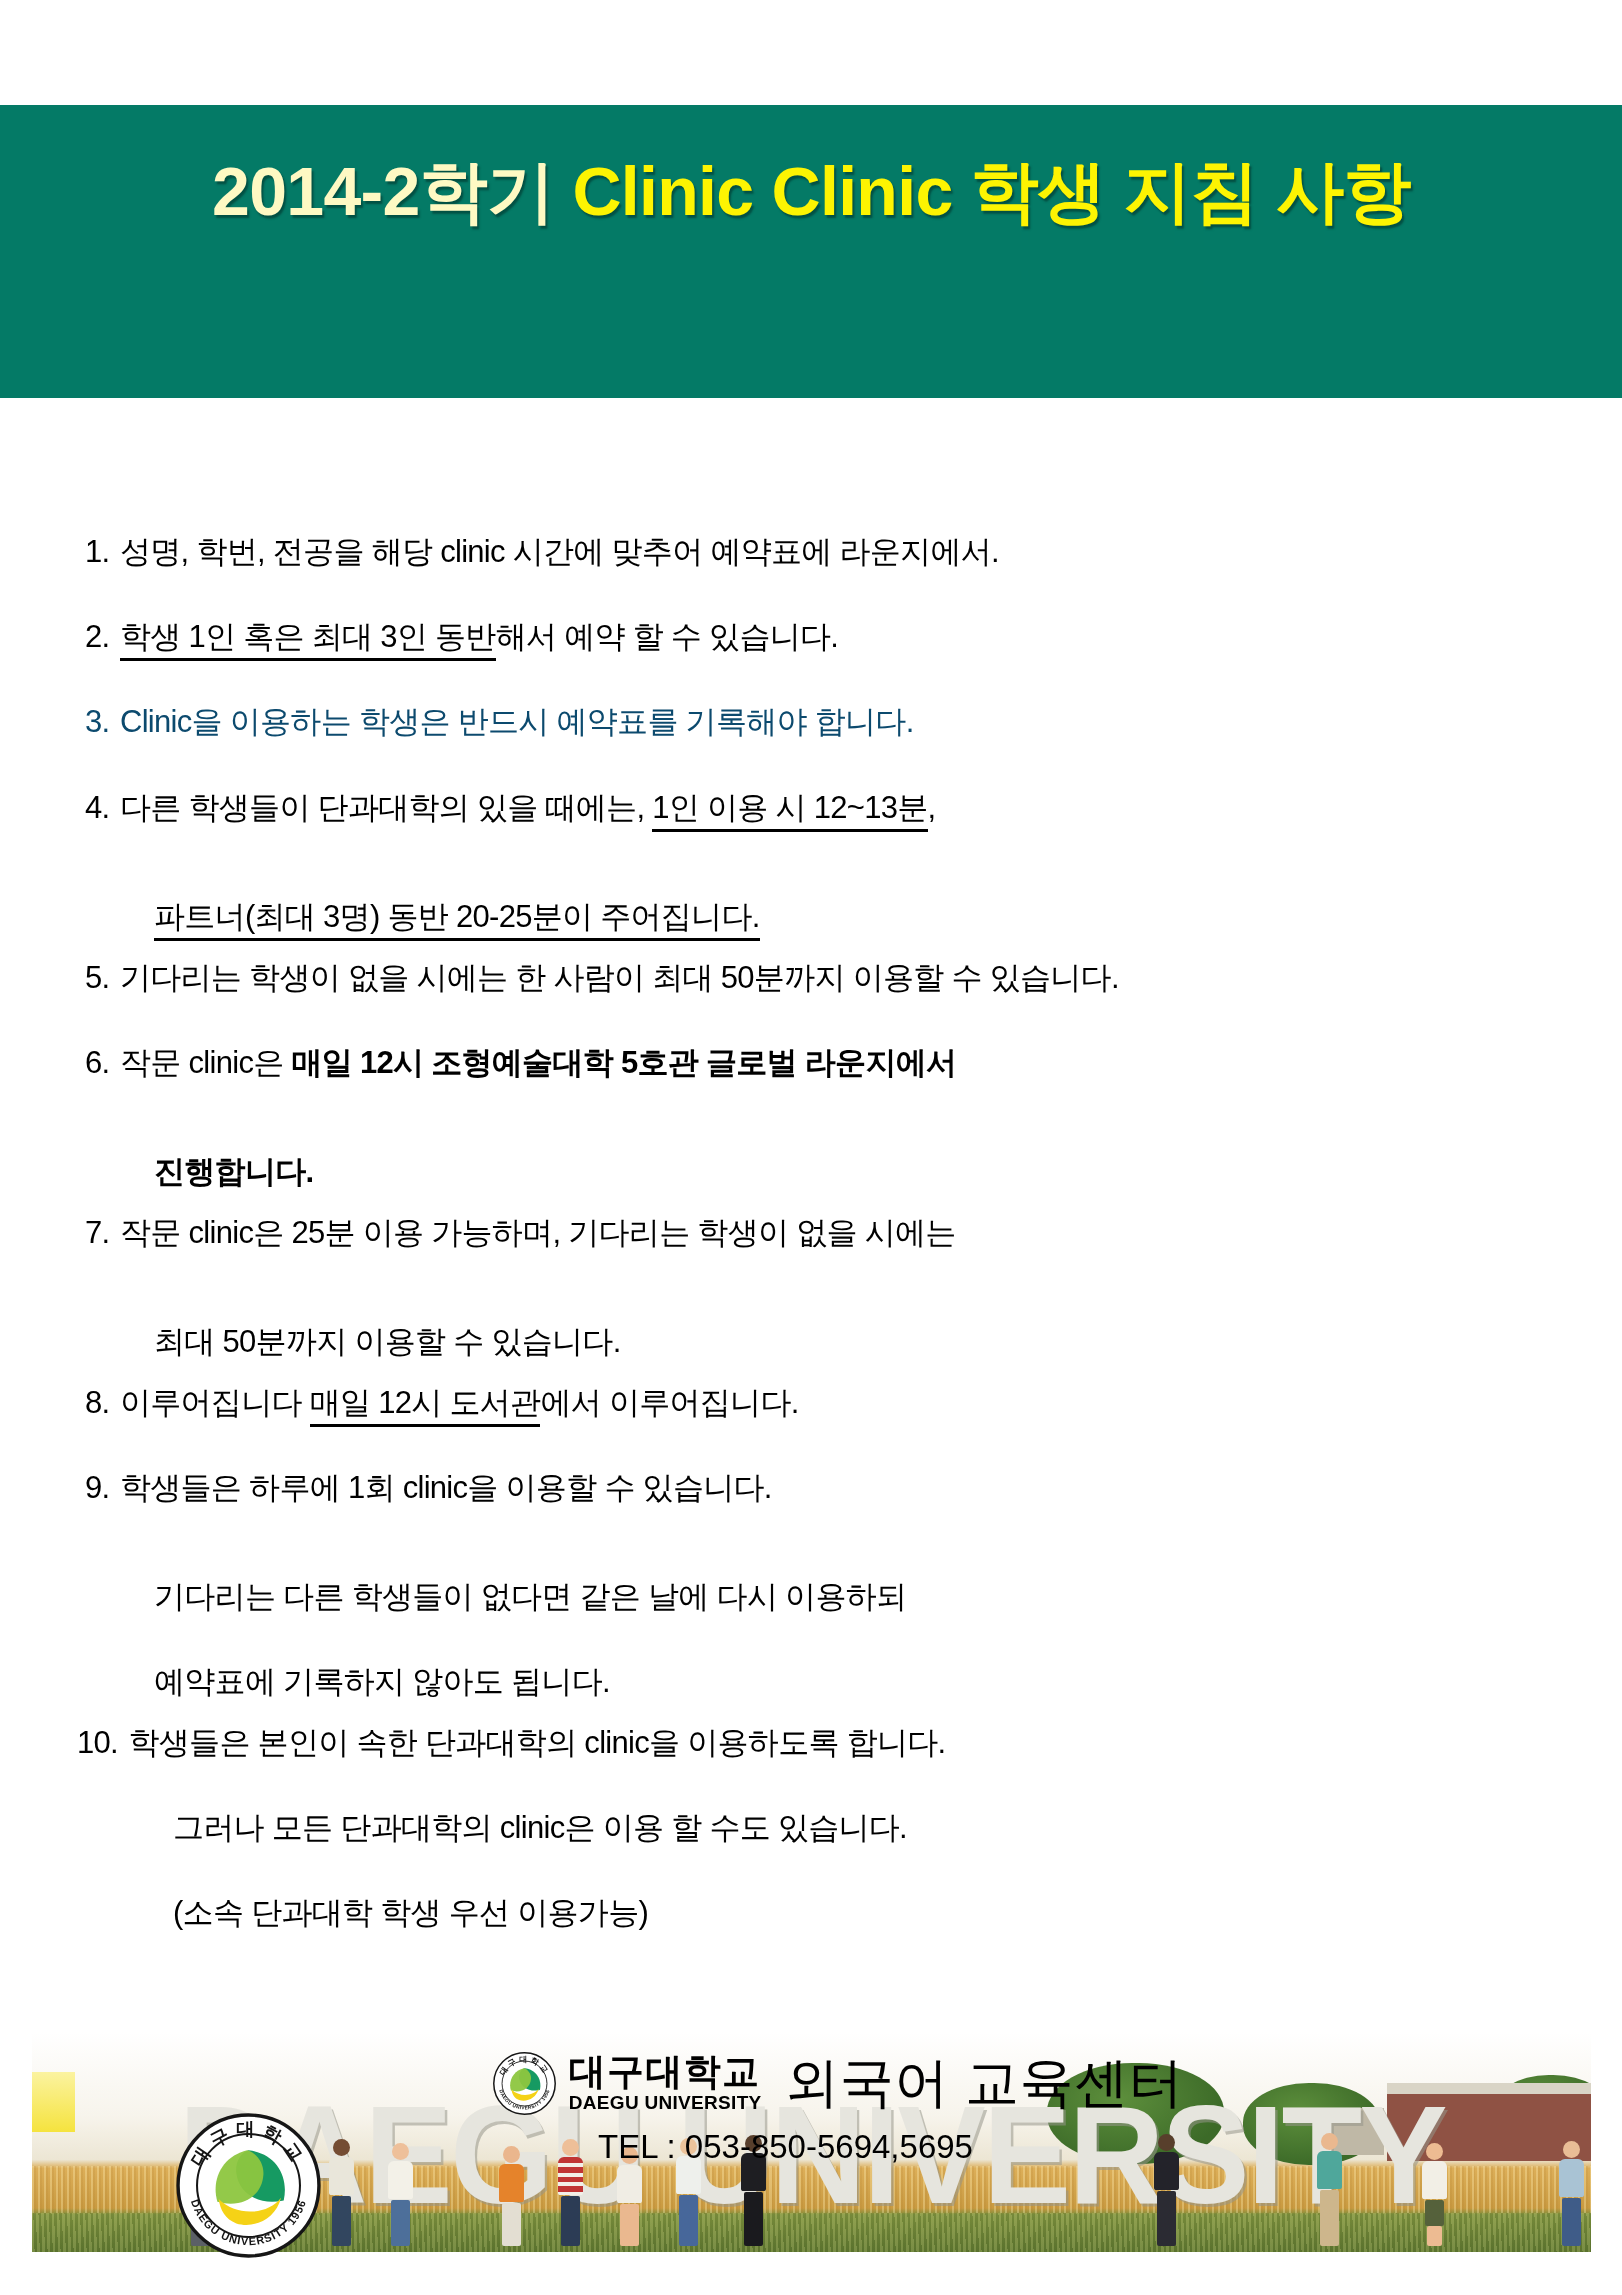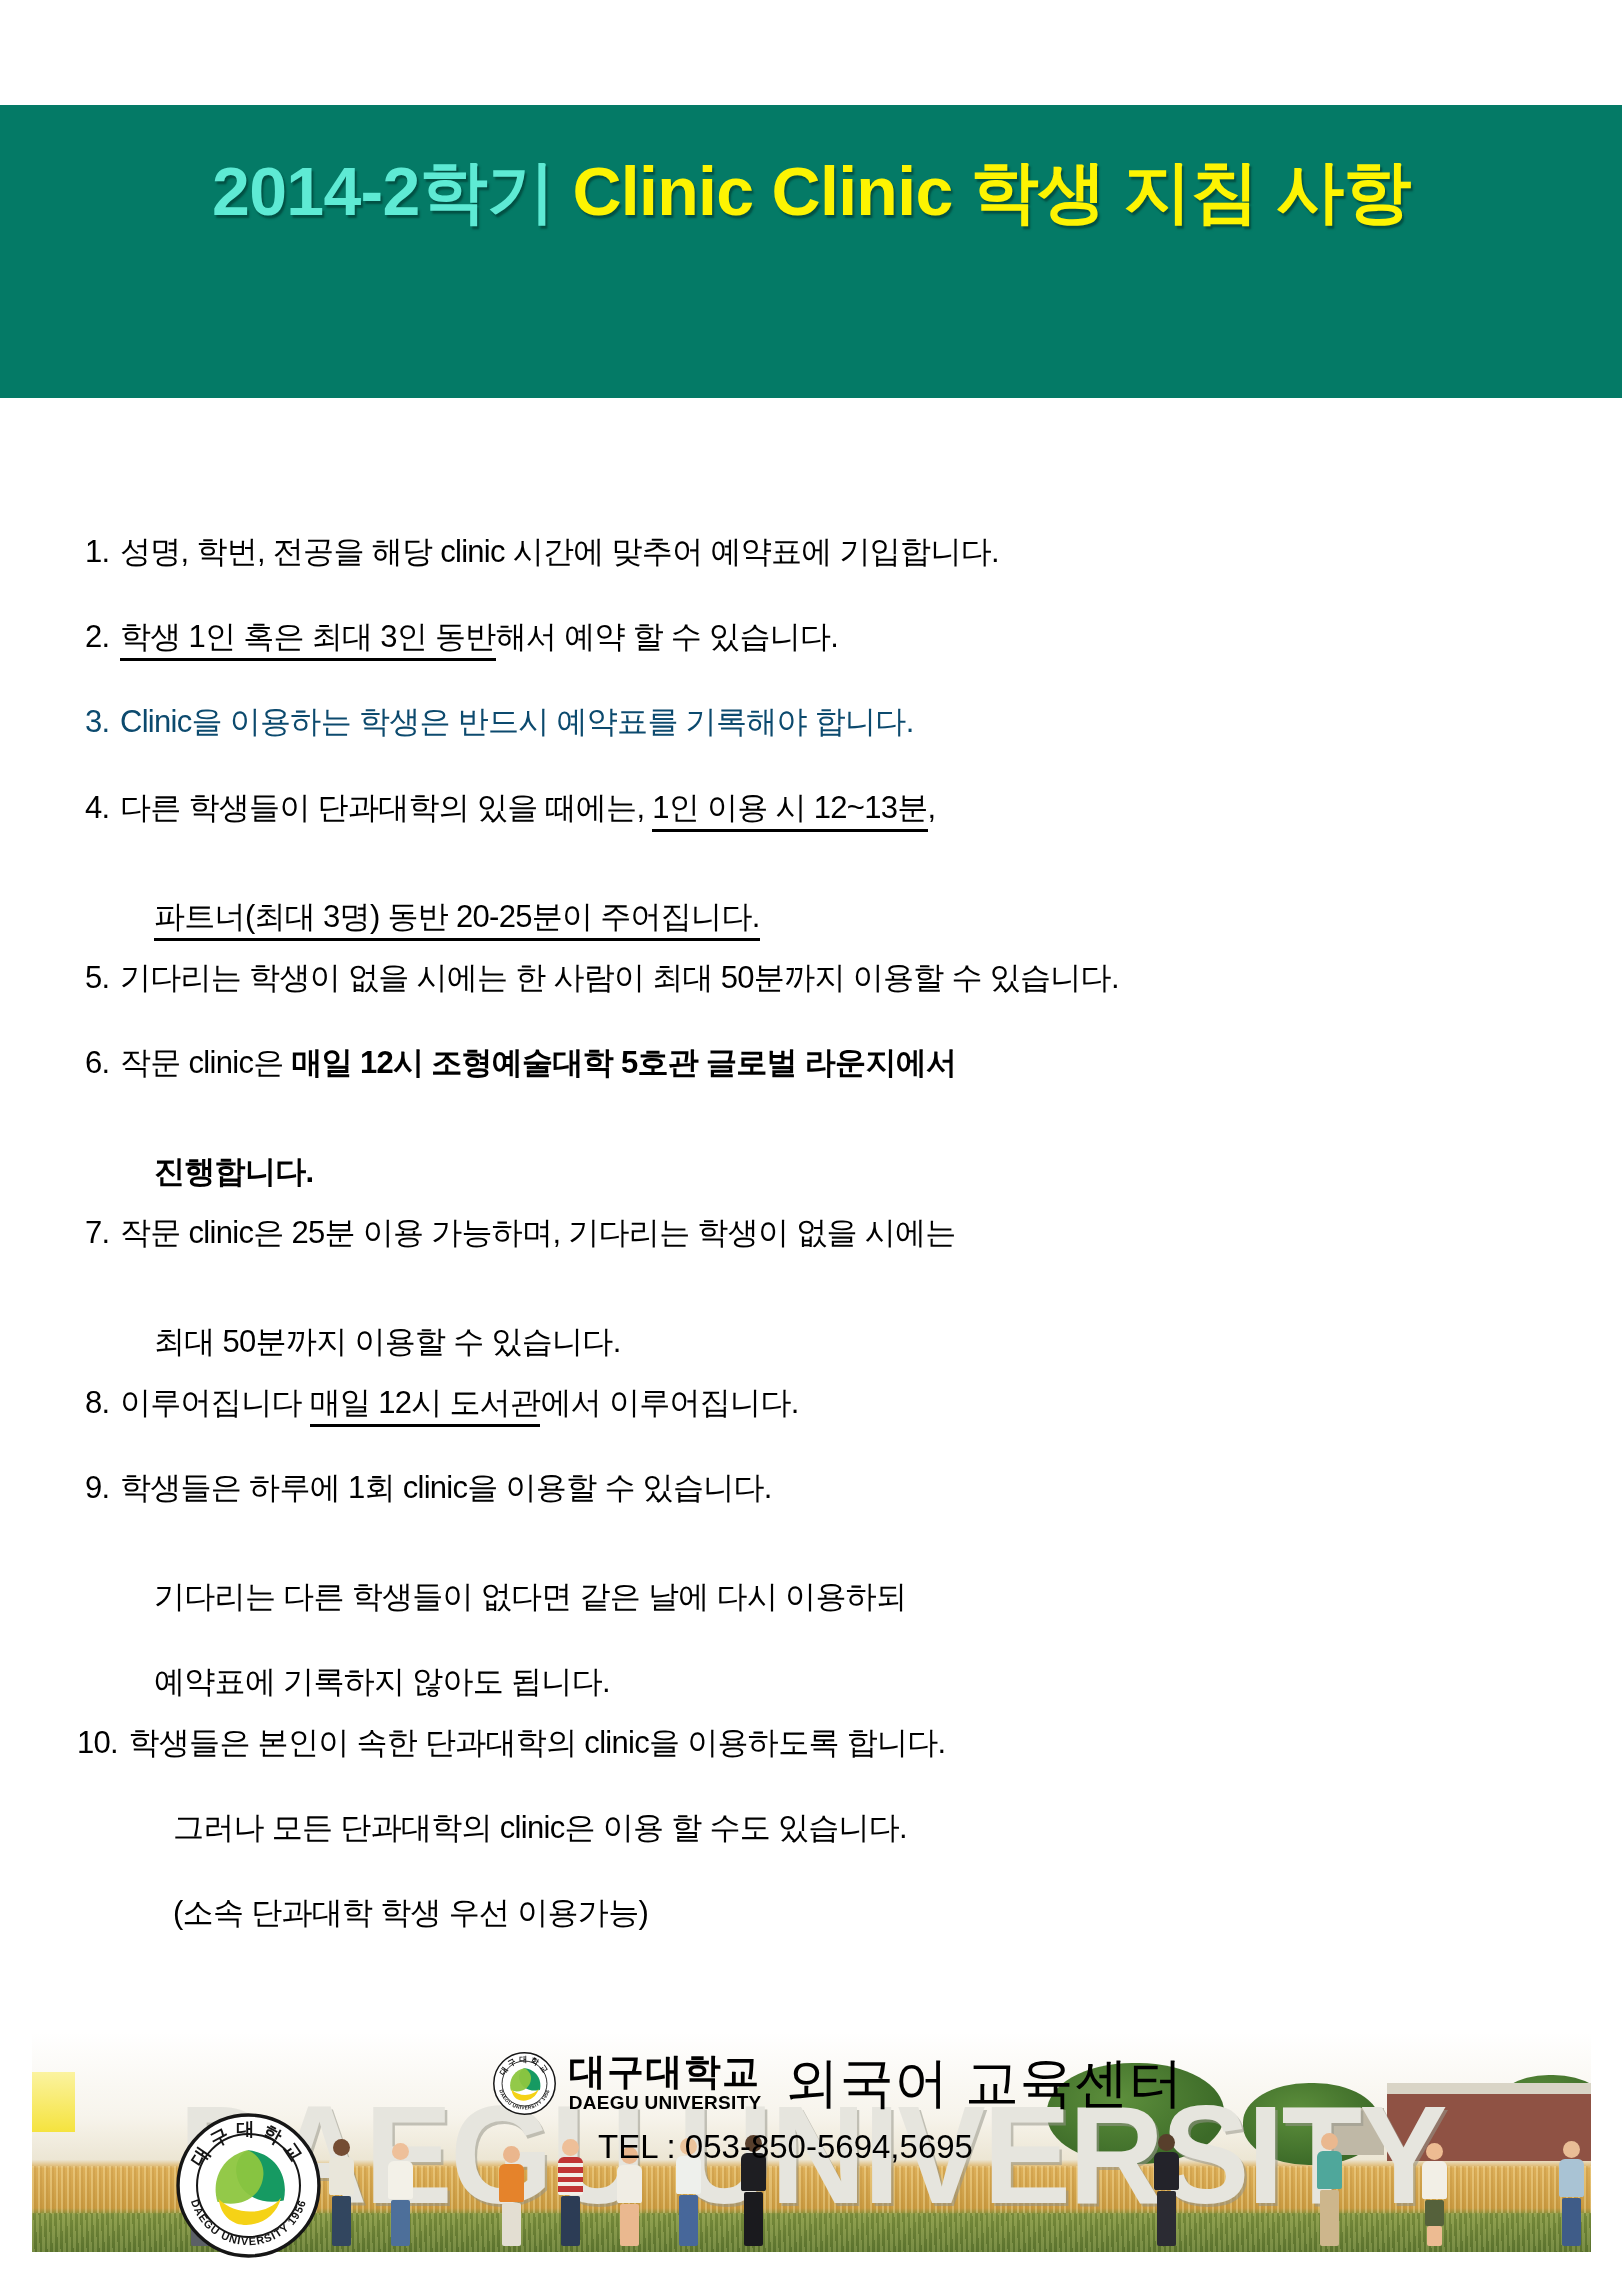--- a/index.html
+++ b/index.html
@@ -4,21 +4,21 @@
 <style>
   html,body{margin:0;padding:0;background:#fff;}
   .page{position:relative;width:1623px;height:2295px;background:#ffffff;overflow:hidden;
         font-family:"Liberation Sans","DejaVu Sans",sans-serif;color:#000;}
 
   
   .banner{position:absolute;left:0;top:105px;width:1623px;height:293px;background:#047a66;
           text-align:center;box-sizing:border-box;padding-top:42px;}
   .t1{font-size:68px;font-weight:bold;letter-spacing:-0.7px;white-space:nowrap;
       text-shadow:2px 2.6px 2px rgba(0,45,38,.55);}
-  .t1-white{color:#5eead4;}
+  .t1-white{color:#fef9c3;}
   .t1-yellow{color:#fdf402;}
   .t2{margin-top:15.7px;font-size:51px;font-weight:bold;color:#fdf402;white-space:nowrap;
       text-shadow:2px 2.6px 2px rgba(0,45,38,.55);}
 
   
   .gl{position:absolute;left:85px;font-size:31px;letter-spacing:-0.7px;white-space:nowrap;color:#000;}
   .gl .num{margin-right:10.5px;}
   .indent{left:154px;margin-top:24px;}
   .indent2{left:173px;}
   .u{border-bottom:3.3px solid currentColor;padding-bottom:4px;}
@@ -69,21 +69,21 @@
 <div class="page">
 
   <header class="banner">
     <div class="t1">
       <span class="t1-white">2014-2학기</span><span class="t1-yellow"> Clinic Clinic 학생 지침 사항</span>
     </div>
   </header>
 
   <main>
     <div class="gl" style="top:531px">
-      <span class="num">1.</span><span>성명, 학번, 전공을 해당 clinic 시간에 맞추어 예약표에 기입합니다.</span>
+      <span class="num">1.</span><span>성명, 학번, 전공을 해당 clinic 시간에 맞추어 예약표에 라운지에서.</span>
     </div>
 
     <div class="gl" style="top:616px">
       <span class="num">2.</span><span class="u">학생 1인 혹은 최대 3인 동반</span><span>해서 예약 할 수 있습니다.</span>
     </div>
 
     <div class="gl red" style="top:701px">
       <span class="num">3.</span><span>Clinic을 이용하는 학생은 반드시 예약표를 기록해야 합니다.</span>
     </div>
 

